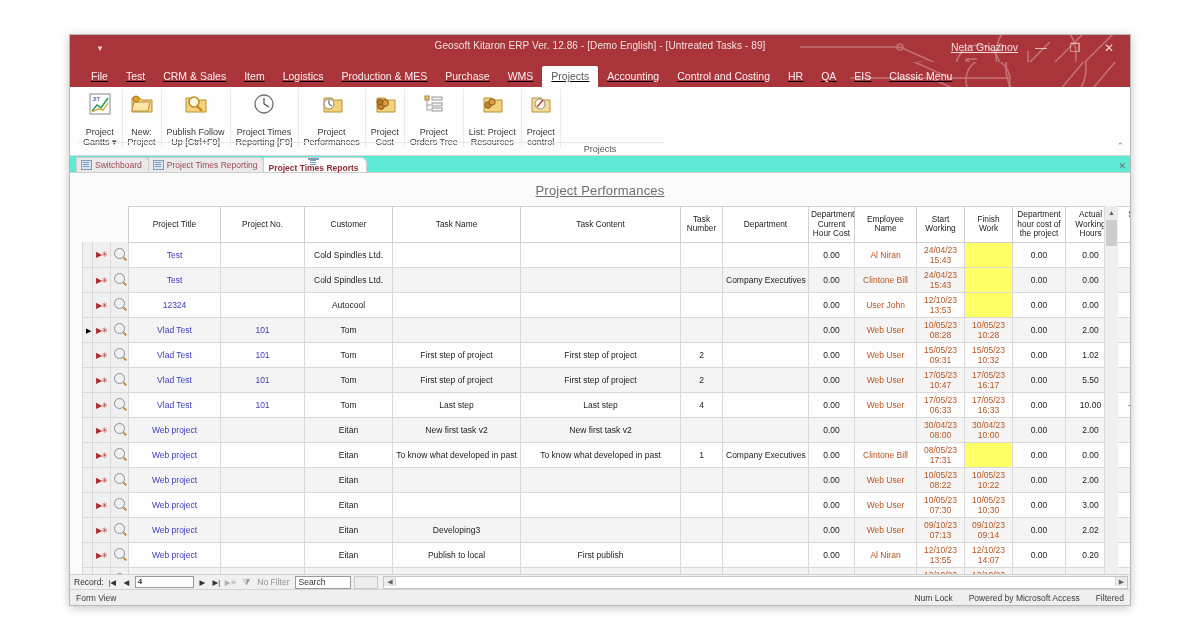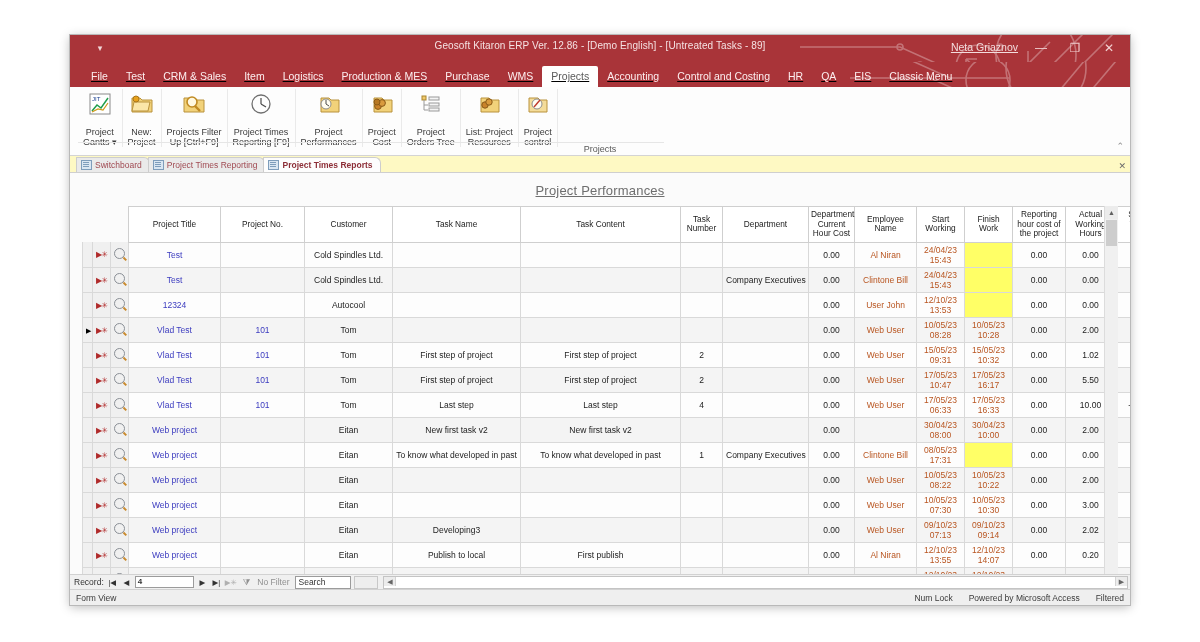--- a/index.html
+++ b/index.html
@@ -81,30 +81,30 @@
     font-size:9px;color:#595959;
   }
   .grouprule{
     position:absolute;left:8px;bottom:12px;width:586px;border-bottom:1px solid #e6e6e6;
   }
   .ribcollapse{
     position:absolute;right:6px;bottom:4px;font-size:9px;color:#8a8a8a;
   }
   
   .doctabs{
-    flex:0 0 16px;background:#fef9c3;border-bottom:1px solid #cfcfcf;
+    flex:0 0 16px;background:#5eead4;border-bottom:1px solid #cfcfcf;
     display:flex;align-items:flex-end;padding-left:6px;position:relative;
   }
   .dtab{
     display:flex;align-items:center;gap:3px;
     height:14px;padding:0 7px 0 4px;font-size:8.5px;color:#a04a52;
     background:#eaeaea;border:1px solid #cdcdcd;border-bottom:none;
     border-radius:0 6px 0 0;margin-right:-2px;
   }
-  .dtab.active{background:#fdfdfd;color:#8d2f38;font-weight:bold;}
+  .dtab.active{background:#fdfdfd;color:#8d2f38;font-weight:bold;flex-direction:column;}
   .dtab .tico{
     width:9px;height:8px;background:#d9e6f2;border:1px solid #7e9dbb;display:inline-block;
     position:relative;
   }
   .dtab .tico::after{
     content:"";position:absolute;left:1px;top:1px;width:6px;height:1px;
     background:#7e9dbb;box-shadow:0 2px 0 #7e9dbb,0 4px 0 #7e9dbb;
   }
   .doctabs .closex{position:absolute;right:4px;bottom:1px;font-size:9px;color:#6b6b6b;}
   
@@ -284,21 +284,21 @@
         </div>
 
         <div class="rbtn">
           <span class="ico">
             <svg width="24" height="22" viewBox="0 0 24 22">
               <path d="M2 5 h8 l2 2 h10 v12 h-20 z" fill="#f2d27a" stroke="#b9923c"></path>
               <circle cx="10" cy="9" r="5" fill="#fff8e0" stroke="#c08a22" stroke-width="1.6"></circle>
               <line x1="13" y1="13" x2="18" y2="18" stroke="#c08a22" stroke-width="2.4"></line>
             </svg>
           </span>
-          <span class="lbl">Projects Filter
+          <span class="lbl">Publish Follow
 Up [Ctrl+F9]</span>
         </div>
 
 
         <div class="rbtn">
           <span class="ico">
             <svg width="24" height="22" viewBox="0 0 24 22">
               <circle cx="12" cy="11" r="9" fill="#fdfdfd" stroke="#6f6f6f" stroke-width="1.3"></circle>
               <line x1="12" y1="11" x2="12" y2="5" stroke="#4a4a4a" stroke-width="1.2"></line>
               <line x1="12" y1="11" x2="17" y2="14" stroke="#4a4a4a" stroke-width="1.2"></line>
@@ -428,21 +428,21 @@
               <th>Project No.</th>
               <th>Customer</th>
               <th>Task Name</th>
               <th>Task Content</th>
               <th>Task Number</th>
               <th>Department</th>
               <th>Department Current Hour Cost</th>
               <th>Employee Name</th>
               <th>Start Working</th>
               <th>Finish Work</th>
-              <th>Reporting hour cost of the project</th>
+              <th>Department hour cost of the project</th>
               <th>Actual Working Hours</th>
               <th>Standard Working Hours</th>
             </tr>
           </thead>
           <tbody>
               <tr class="row">
                 <td class="arrowcol"></td>
                 <td class="selcell"><span class="gotoicon">▶✳</span></td>
                 <td class="selcell"><span class="magn"></span></td>
                 <td><span class="lnk">Test</span></td>

